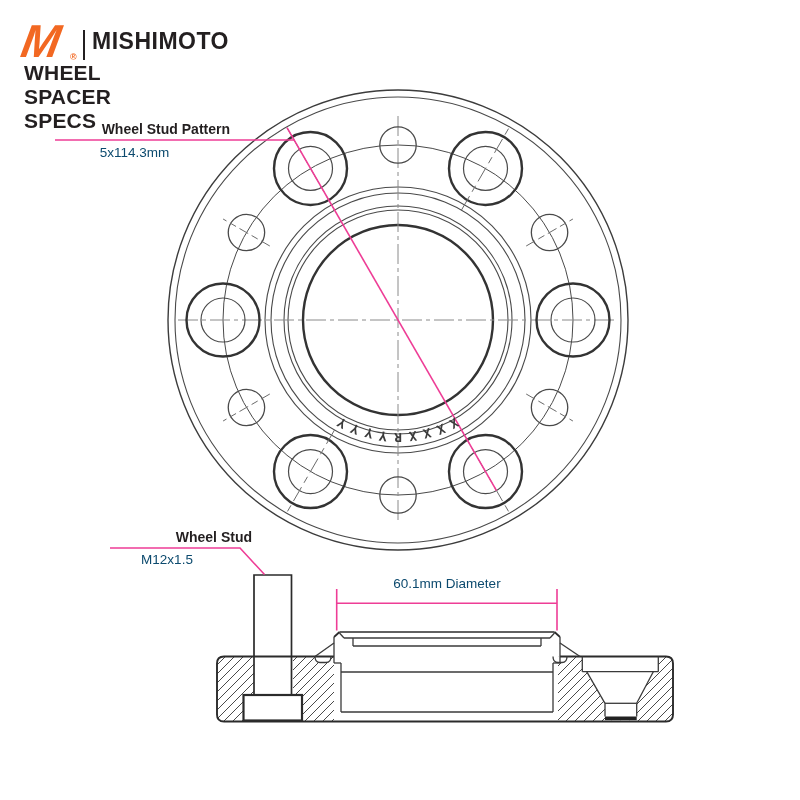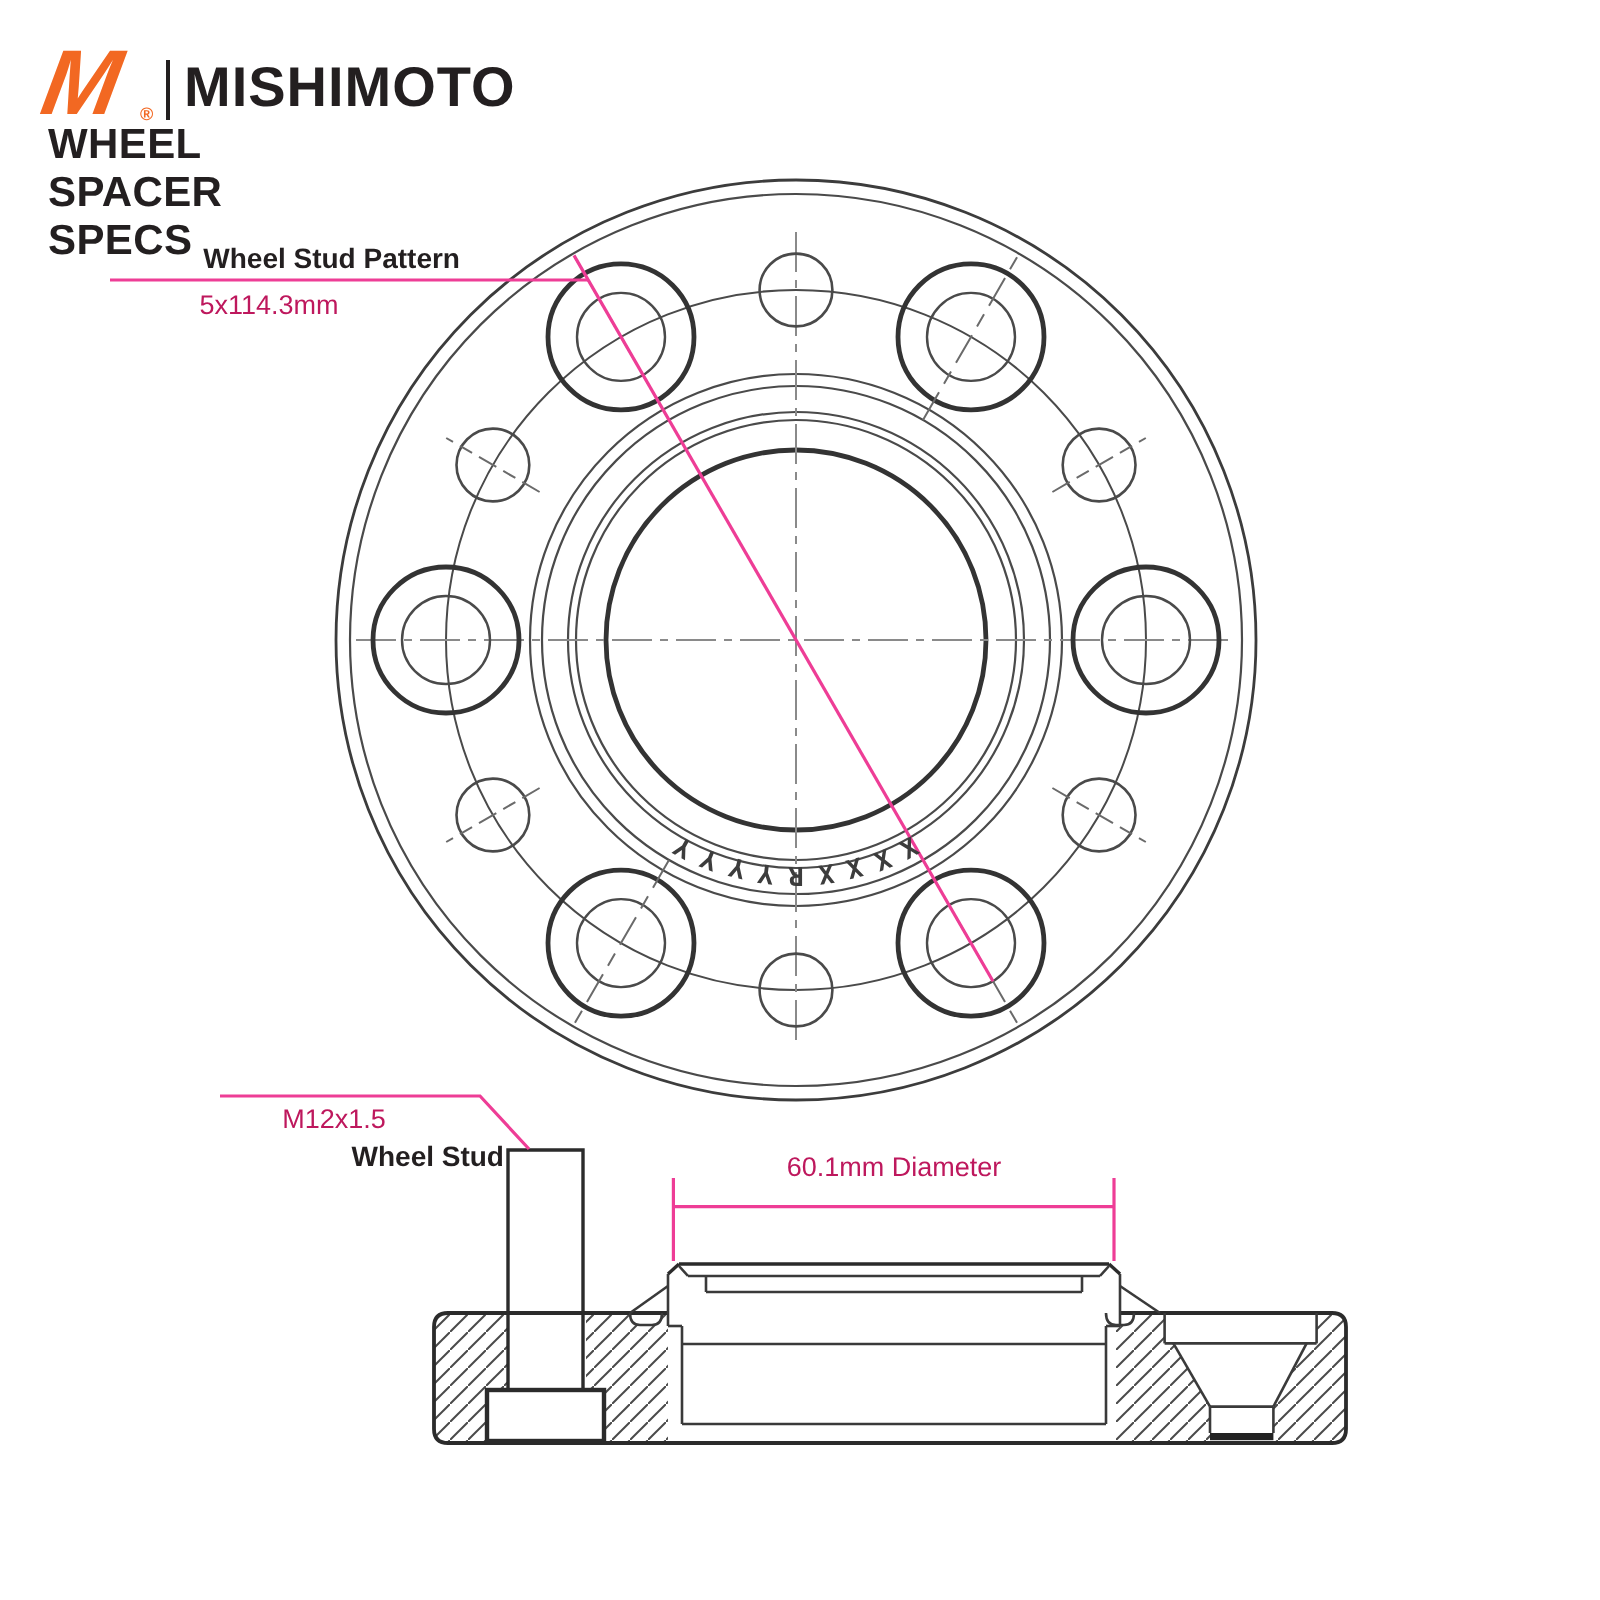--- a/index.html
+++ b/index.html
@@ -4,24 +4,24 @@
 <style>
   html,body{margin:0;padding:0;background:#ffffff;}
   #canvas{position:relative;width:800px;height:800px;background:#ffffff;overflow:hidden;
           font-family:"Liberation Sans", sans-serif;color:#231f20;}
   svg{position:absolute;left:0;top:0;}
   .hdr{position:absolute;left:0;top:0;}
   .logo-m{position:absolute;left:22px;top:18px;font-style:italic;font-weight:900;
           font-size:46px;line-height:46px;color:#f26822;transform:skewX(-10deg);}
   .logo-reg{position:absolute;left:70px;top:52px;font-size:9px;color:#f26822;font-weight:700;}
   .logo-div{position:absolute;left:83px;top:30px;width:2px;height:30px;background:#231f20;}
-  .brand{position:absolute;left:92px;top:28px;font-size:28px;font-weight:900;letter-spacing:.5px;}
+  .brand{position:absolute;left:92px;top:28px;font-size:23px;font-weight:900;letter-spacing:.5px;}
   .subtitle{position:absolute;left:24px;top:61px;font-size:21px;font-weight:900;letter-spacing:.2px;}
   .lbl{position:absolute;text-align:right;font-weight:700;font-size:14px;color:#231f20;}
-  .val{position:absolute;text-align:center;font-weight:400;font-size:13.5px;color:#be185d;}
+  .val{position:absolute;text-align:center;font-weight:400;font-size:13.5px;color:#0c4a6e;}
   .engrave-ch{position:absolute;font-family:"DejaVu Sans Mono", monospace;font-weight:700;
               font-size:13px;color:#3c3c3c;}
 </style>
 </head>
 <body>
 
 <div id="canvas">
 
   <svg width="800" height="800" viewBox="0 0 800 800">
     <defs>
@@ -176,21 +176,21 @@
     <span class="logo-m">M</span>
     <span class="logo-reg">®</span>
     <div class="logo-div"></div>
     <div class="brand">MISHIMOTO</div>
     <div class="subtitle">WHEEL SPACER SPECS</div>
   </div>
 
   <div class="lbl" style="left:55px;top:121px;width:175px;">Wheel Stud Pattern</div>
   <div class="val" style="left:47px;top:145px;width:175px;">5x114.3mm</div>
 
-  <div class="lbl" style="left:80px;top:529px;width:172px;margin-top:41px;">Wheel Stud</div>
+  <div class="lbl" style="left:80px;top:529px;width:172px;">Wheel Stud</div>
   <div class="val" style="left:81px;top:552px;width:172px;text-align:center;">M12x1.5</div>
 
   <div class="val" style="left:360px;top:576px;width:174px;">60.1mm Diameter</div>
 
   <div id="engraving">
       <span class="engrave-ch" style="left: 341.635px; top: 422.528px; transform: translate(-50%, -50%) rotate(208.8deg);">Y</span>
       <span class="engrave-ch" style="left: 354.929px; top: 428.784px; transform: translate(-50%, -50%) rotate(201.6deg);">Y</span>
       <span class="engrave-ch" style="left: 368.903px; top: 433.324px; transform: translate(-50%, -50%) rotate(194.4deg);">Y</span>
       <span class="engrave-ch" style="left: 383.336px; top: 436.077px; transform: translate(-50%, -50%) rotate(187.2deg);">Y</span>
       <span class="engrave-ch" style="left: 398px; top: 437px; transform: translate(-50%, -50%) rotate(180deg);">R</span>

